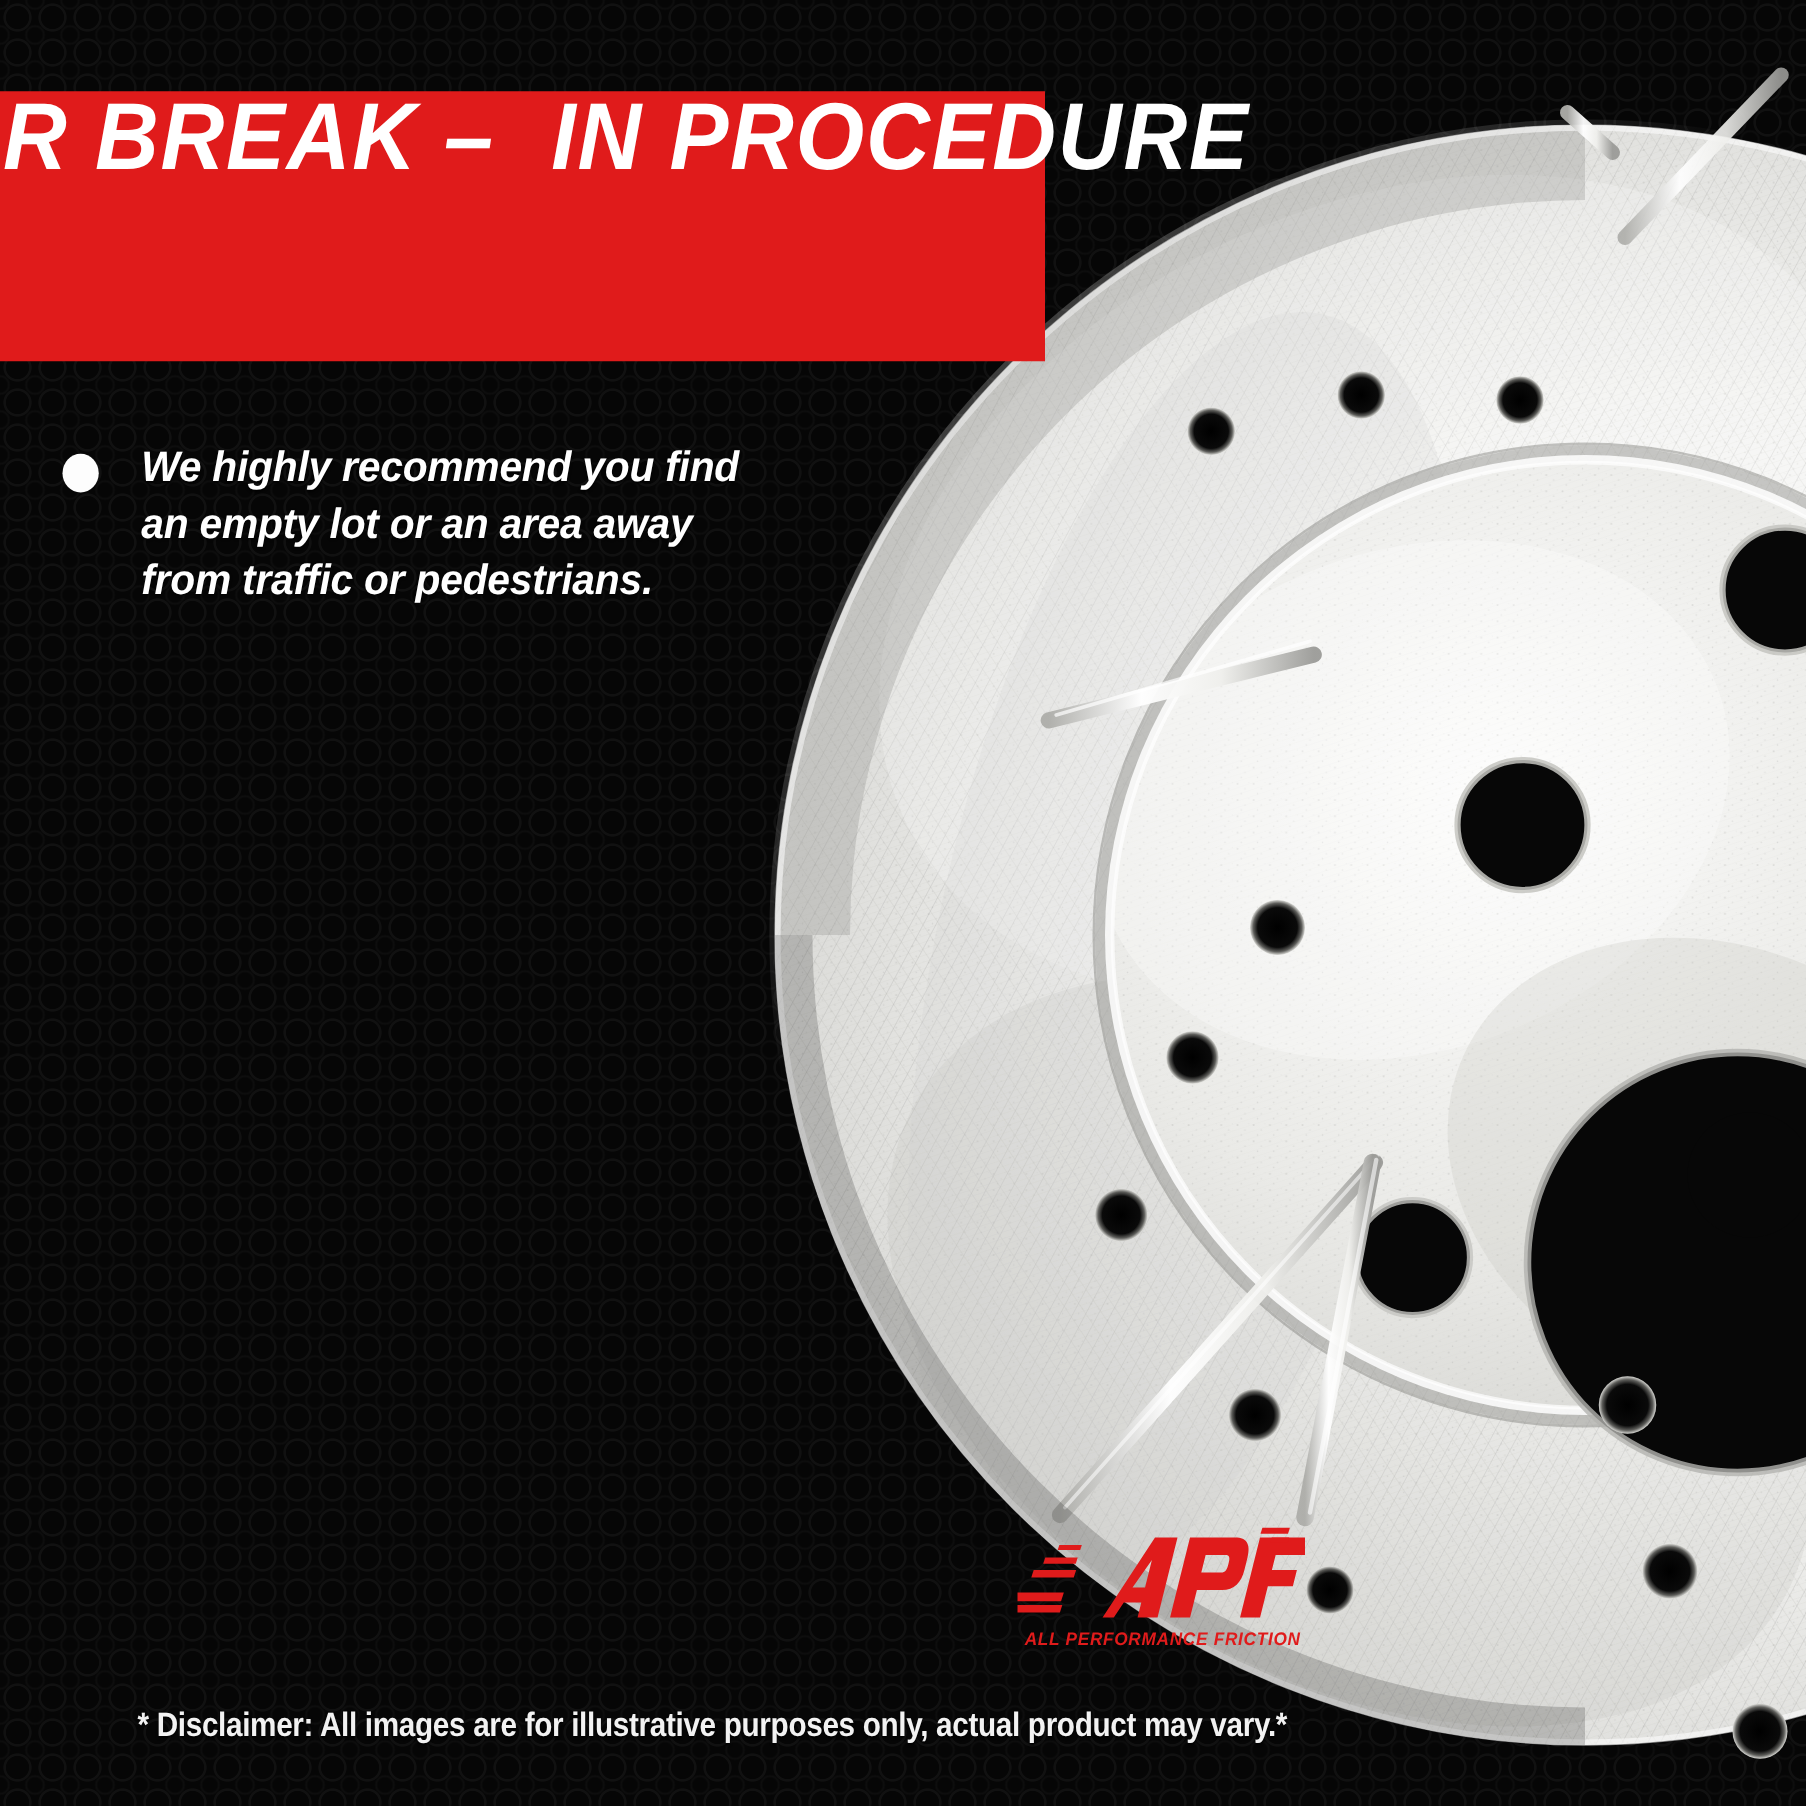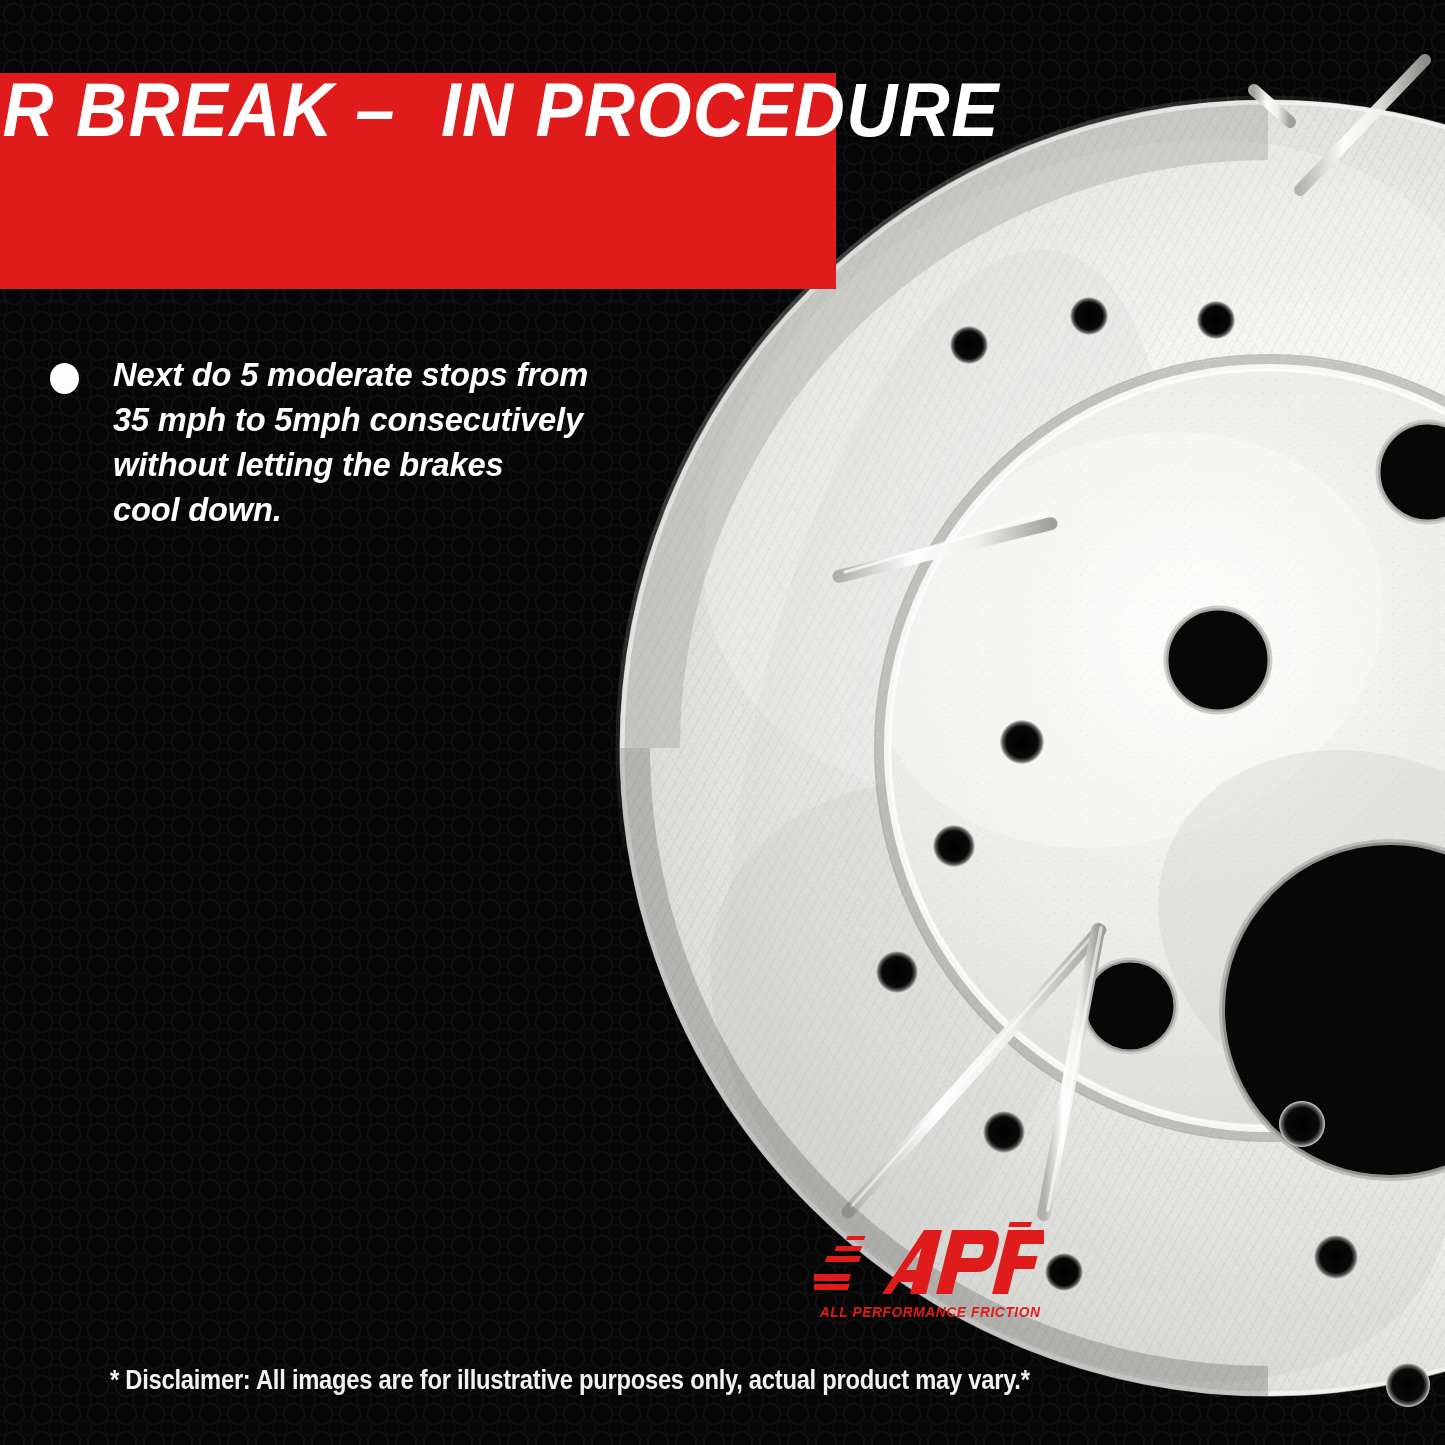--- a/index.html
+++ b/index.html
@@ -251,30 +251,29 @@
 
   <div id="bg-vignette" style="pointer-events:none;mix-blend-mode:multiply;opacity:0.0"></div>
 
   <div id="title-banner">
     <div class="title-line">ROTOR BREAK –</div>
     <div class="title-line">IN PROCEDURE</div>
   </div>
 
   <div id="bullet-list">
 
-
-
-
     <div class="bullet-row">
       <span class="bullet-dot"></span>
-      <div class="bullet-text">Next  do 5 moderate stops from
-35 mph to 5mph consecutively
-without letting the brakes
-cool down.</div>
+      <div class="bullet-text">We highly recommend you find
+an empty lot or an area away
+from traffic or pedestrians.</div>
     </div>
+
+
+
 
 
 
   </div>
 
   <div id="apf-logo">
     <svg id="apf-mark" viewBox="0 0 230 82" aria-hidden="true">
       <g fill="#E01B1B">
 
         <rect x="2" y="52" width="52" height="7" transform="skewX(-18)"></rect>

